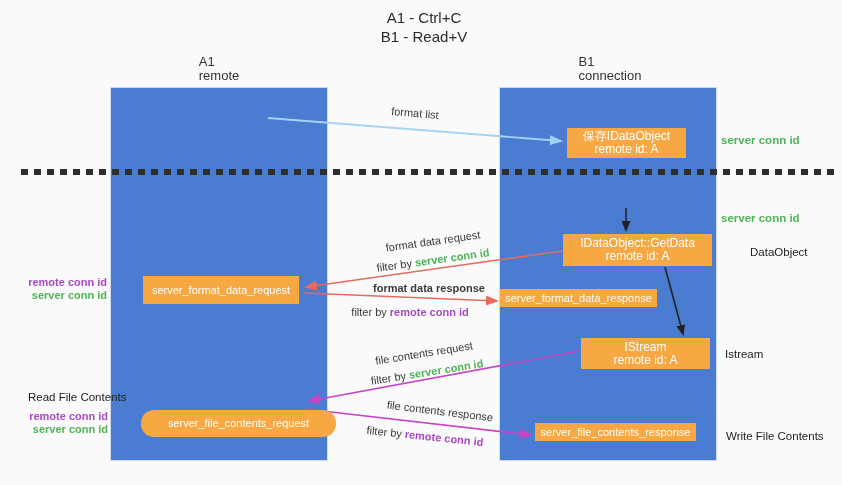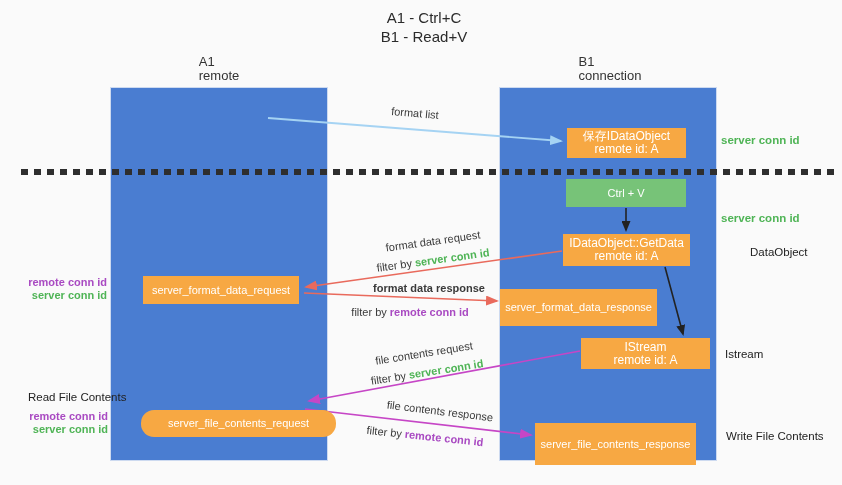--- a/index.html
+++ b/index.html
@@ -97,47 +97,44 @@
 
     <line x1="292" y1="409" x2="518" y2="435" stroke="#c646c6" stroke-width="1.6" marker-end="url(#m-mag)"></line>
   </svg>
 
 
   <div class="node orange small" style="left:554px;top:128px;width:119px;height:30px;">
     <span>保存IDataObject</span>
     <span>remote id: A</span>
   </div>
 
-  <div class="node green" style="left:553px;top:179px;width:120px;height:28px;">
-    <span>Ctrl + V</span>
-  </div>
 
-  <div class="node orange small" style="left:550px;top:234px;width:127px;height:32px;">
+  <div class="node orange small" style="left:550px;top:234px;width:149px;height:32px;">
     <span>IDataObject::GetData</span>
     <span>remote id: A</span>
   </div>
 
   <div class="node orange" style="left:130px;top:276px;width:156px;height:28px;">
     <span>server_format_data_request</span>
   </div>
 
-  <div class="node orange" style="left:487px;top:289px;width:157px;height:37px;">
+  <div class="node orange" style="left:487px;top:289px;width:157px;height:18px;">
     <span>server_format_data_response</span>
   </div>
 
   <div class="node orange small" style="left:568px;top:338px;width:129px;height:31px;">
     <span>IStream</span>
     <span>remote id: A</span>
   </div>
 
   <div class="node orange" style="left:128px;top:410px;width:195px;height:27px;border-radius:13px;">
     <span>server_file_contents_request</span>
   </div>
 
-  <div class="node orange" style="left:522px;top:423px;width:161px;height:42px;justify-content:center;">
+  <div class="node orange" style="left:522px;top:423px;width:161px;height:18px;justify-content:center;">
     <span>server_file_contents_response</span>
   </div>
 
   <div class="side-label txt-green" style="left:708px;top:134px;">server conn id</div>
   <div class="side-label txt-green" style="left:708px;top:212px;">server conn id</div>
   <div class="side-label" style="left:737px;top:246px;">DataObject</div>
   <div class="side-label" style="left:712px;top:348px;">Istream</div>
   <div class="side-label" style="left:713px;top:430px;">Write File Contents</div>
 
   <div class="conn-group" style="left:0;top:276px;width:94px;">

